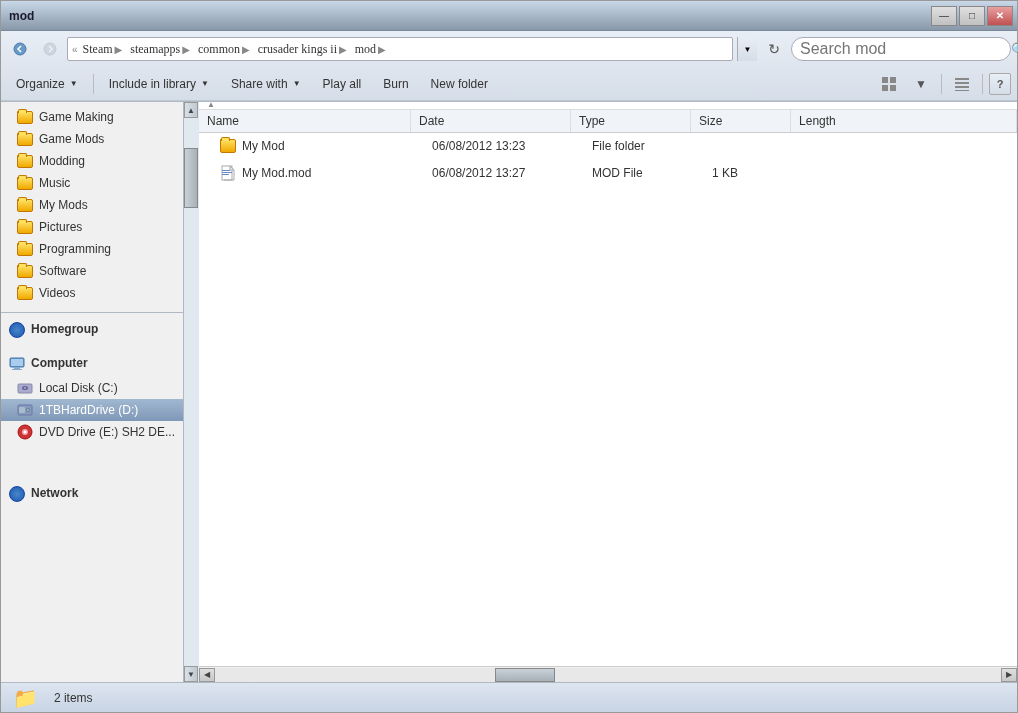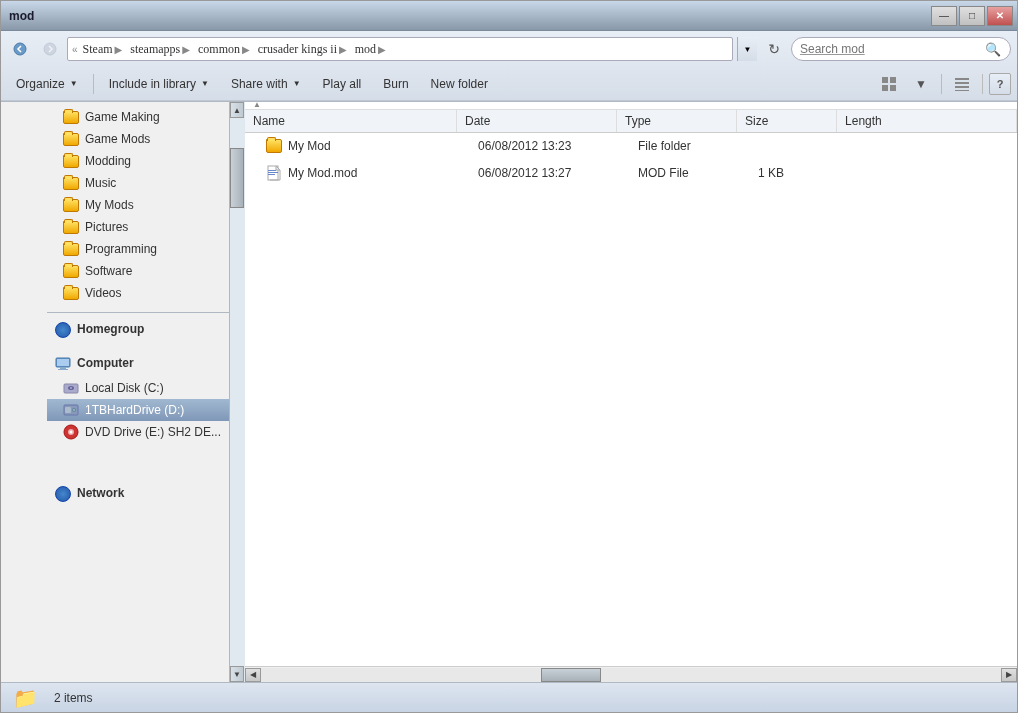--- a/index.html
+++ b/index.html
@@ -157,25 +157,24 @@
       border: 1px solid #aab;
       border-radius: 12px;
       height: 24px;
       width: 220px;
       padding: 0 8px;
       gap: 4px;
     }
     .search-input {
       border: none;
       outline: none;
-      font-size: 12px;
+      font-size: 16px;
       flex: 1;
       color: #999;
       background: transparent;
-      text-decoration: underline;
     }
     .search-icon {
       color: #888;
       font-size: 13px;
     }
 
     
     .command-bar {
       display: flex;
       align-items: center;
@@ -410,21 +409,20 @@
 
     .status-text {
       font-size: 12px;
       color: #333;
     }
 
     
     .sidebar-scroll {
       display: flex;
       height: 100%;
-      margin-left: 46px;
     }
 
     .sidebar-content {
       flex: 1;
       overflow: hidden;
     }
 
     .v-scrollbar {
       width: 16px;
       background: #e0e8f0;

